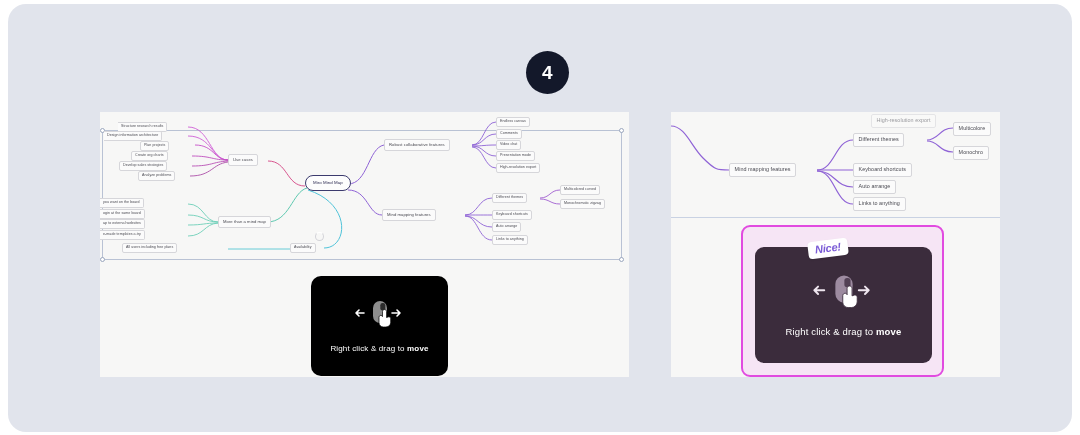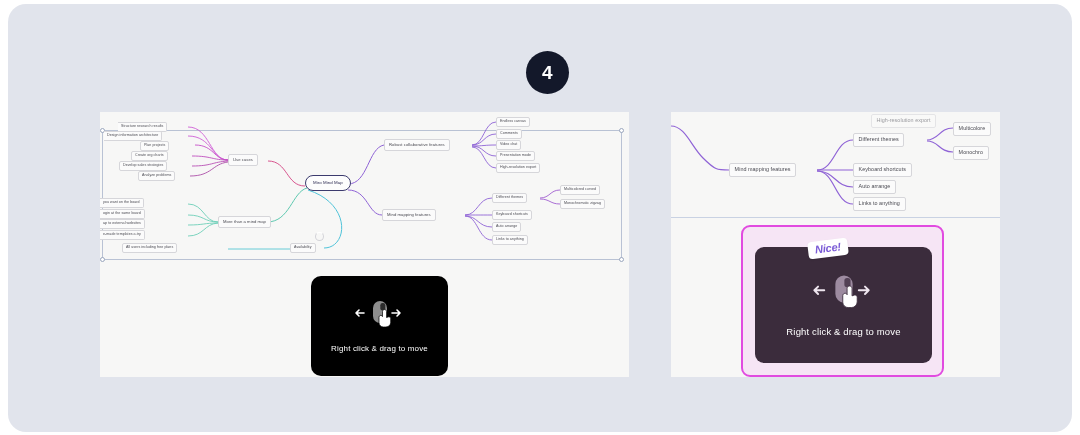--- a/index.html
+++ b/index.html
@@ -153,21 +153,21 @@
     background: #3b2c3c;
     border-radius: 9px;
   }
   .hint-text {
     color: #ffffff;
     font-size: 8px;
     letter-spacing: 0.15px;
     white-space: nowrap;
   }
   #hint-card-right .hint-text { font-size: 9.5px; }
-  .hint-text b { font-weight: 400; }
+  .hint-text b { font-weight: 700; }
 
   
   .mouse-glyph {
     position: relative;
     width: 56px;
     height: 34px;
     display: flex;
     align-items: center;
     justify-content: center;
   }

